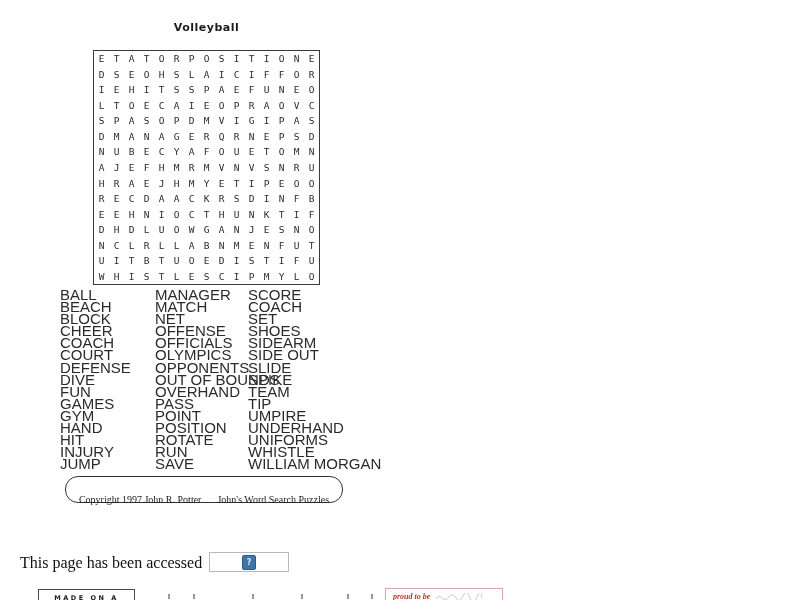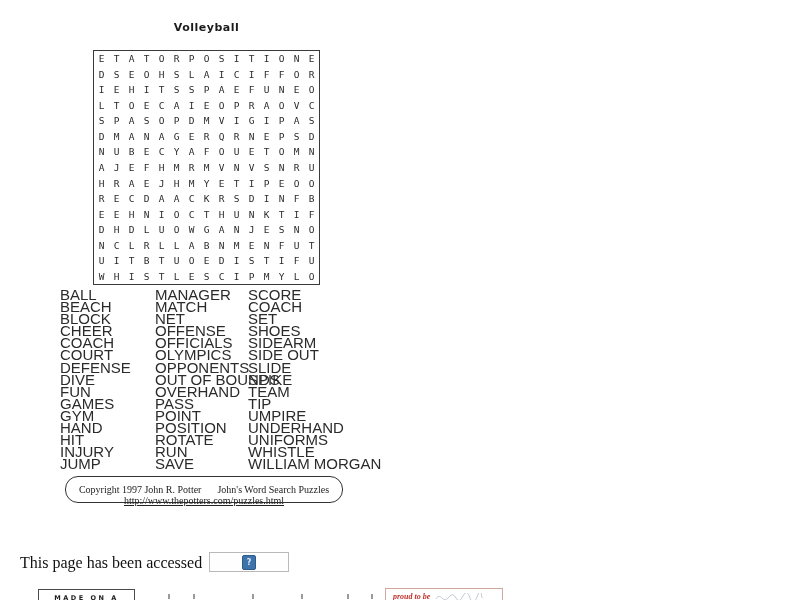--- a/index.html
+++ b/index.html
@@ -36,21 +36,21 @@
     font-family:Liberation Sans, sans-serif; font-size:15px;
     line-height:12.1px; height:12.1px; color:#2b2b2b; white-space:nowrap;
   }
 
   
   .copyright-box {
     position:absolute; left:65px; top:476px; width:278px; height:27px;
     border:1px solid #333; border-radius:13px; box-sizing:border-box;
     text-align:center; color:#222;
   }
-  .copyright-line1 { margin-top:7px; font-size:10px; white-space:nowrap; }
+  .copyright-line1 { margin-top:17px; font-size:10px; white-space:nowrap; }
   .copyright-line1 .gap { display:inline-block; width:16px; }
   .copyright-url { font-size:10px; text-decoration:underline; }
 
   
   .access-line {
     position:absolute; left:20px; top:548px; height:24px; width:770px;
     display:flex; align-items:flex-end; font-size:16px; color:#111; white-space:nowrap;
   }
   .counter-box {
     width:80px; height:20px; margin:0 7px; border:1px solid #b9b9b9;
@@ -370,21 +370,20 @@
       <div class="word-item">UNIFORMS</div>
       <div class="word-item">WHISTLE</div>
       <div class="word-item">WILLIAM MORGAN</div>
     </div>
 </div>
 
 <div class="copyright-box">
   <div class="copyright-line1">
     <span>Copyright 1997 John R. Potter</span><span class="gap"></span><span>John's Word Search Puzzles</span>
   </div>
-  <div class="copyright-url">http://www.thepotters.com/puzzles.html</div>
 </div>
 
 <div class="access-line">
   <span>This page has been accessed</span>
   <span class="counter-box">
     <span class="broken-img-icon">?</span>
   </span>
 </div>
 
 <div class="made-badge">MADE ON A</div>

